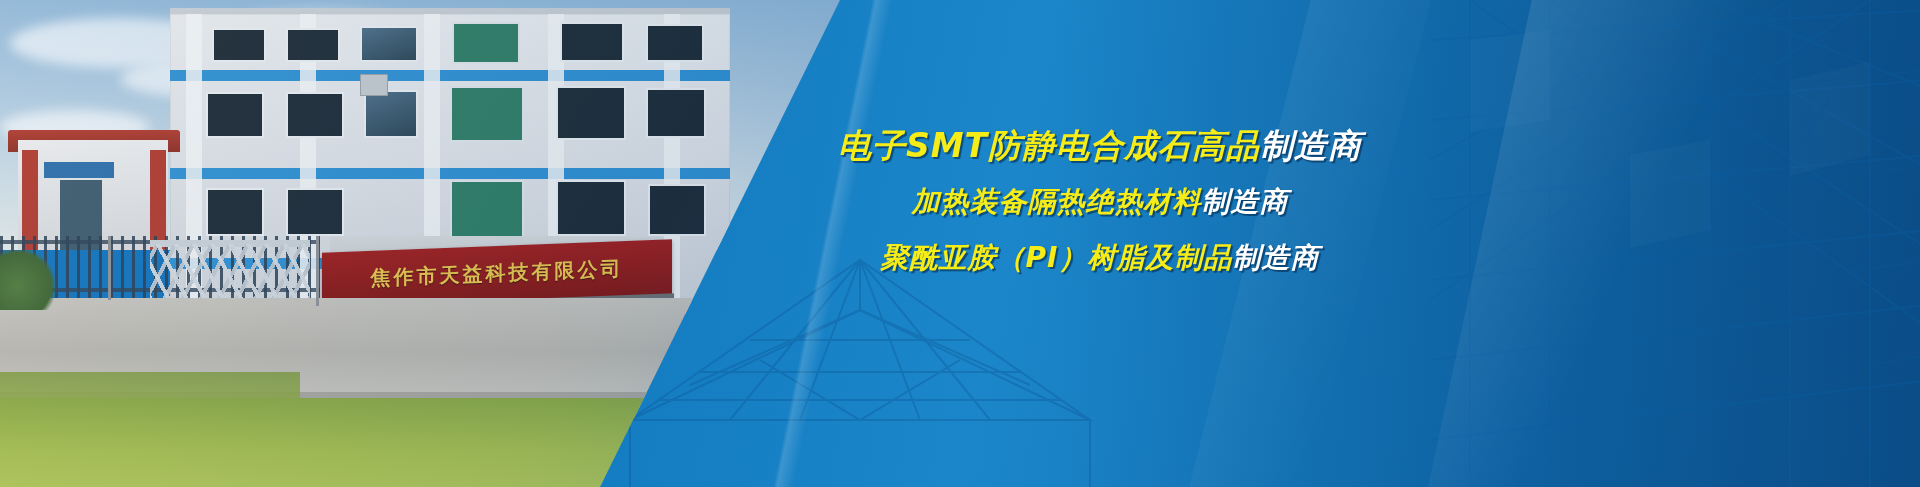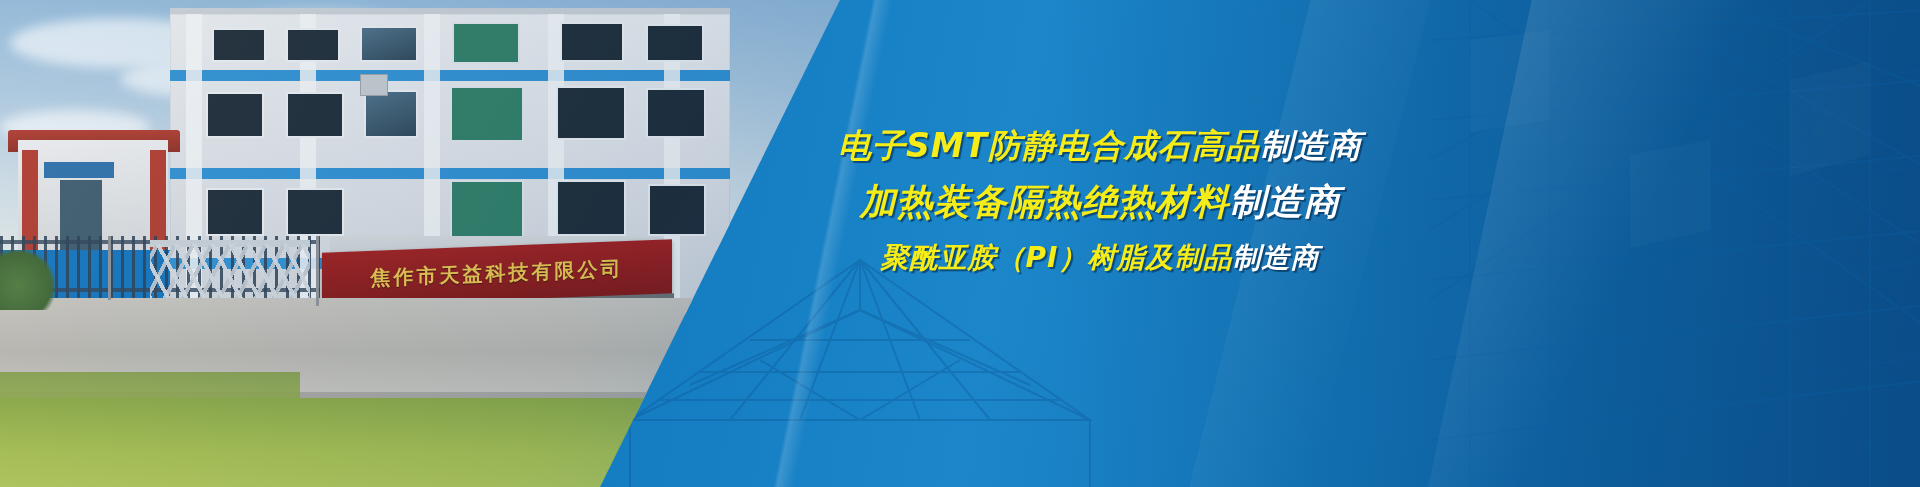--- a/index.html
+++ b/index.html
@@ -197,21 +197,21 @@
     line-height:56px;
     letter-spacing:1px;
     white-space:nowrap;
     color:#f5ec18;
     text-shadow:
       2px 2px 0 rgba(4,48,88,.55),
       1px 1px 2px rgba(4,48,88,.45);
   }
   .hline .hl-y{ color:#f5ec18; }
   .hline .hl-w{ color:#ffffff; }
-  .hline.l2{ font-size:36px; }
+  .hline.l2{ font-size:28px; }
   .hline.l3{ font-size:28px; }
 </style>
 </head>
 <body>
 
 <div class="banner">
 
   <div class="bluepanel"></div>
   <div class="bluedark"></div>
 

